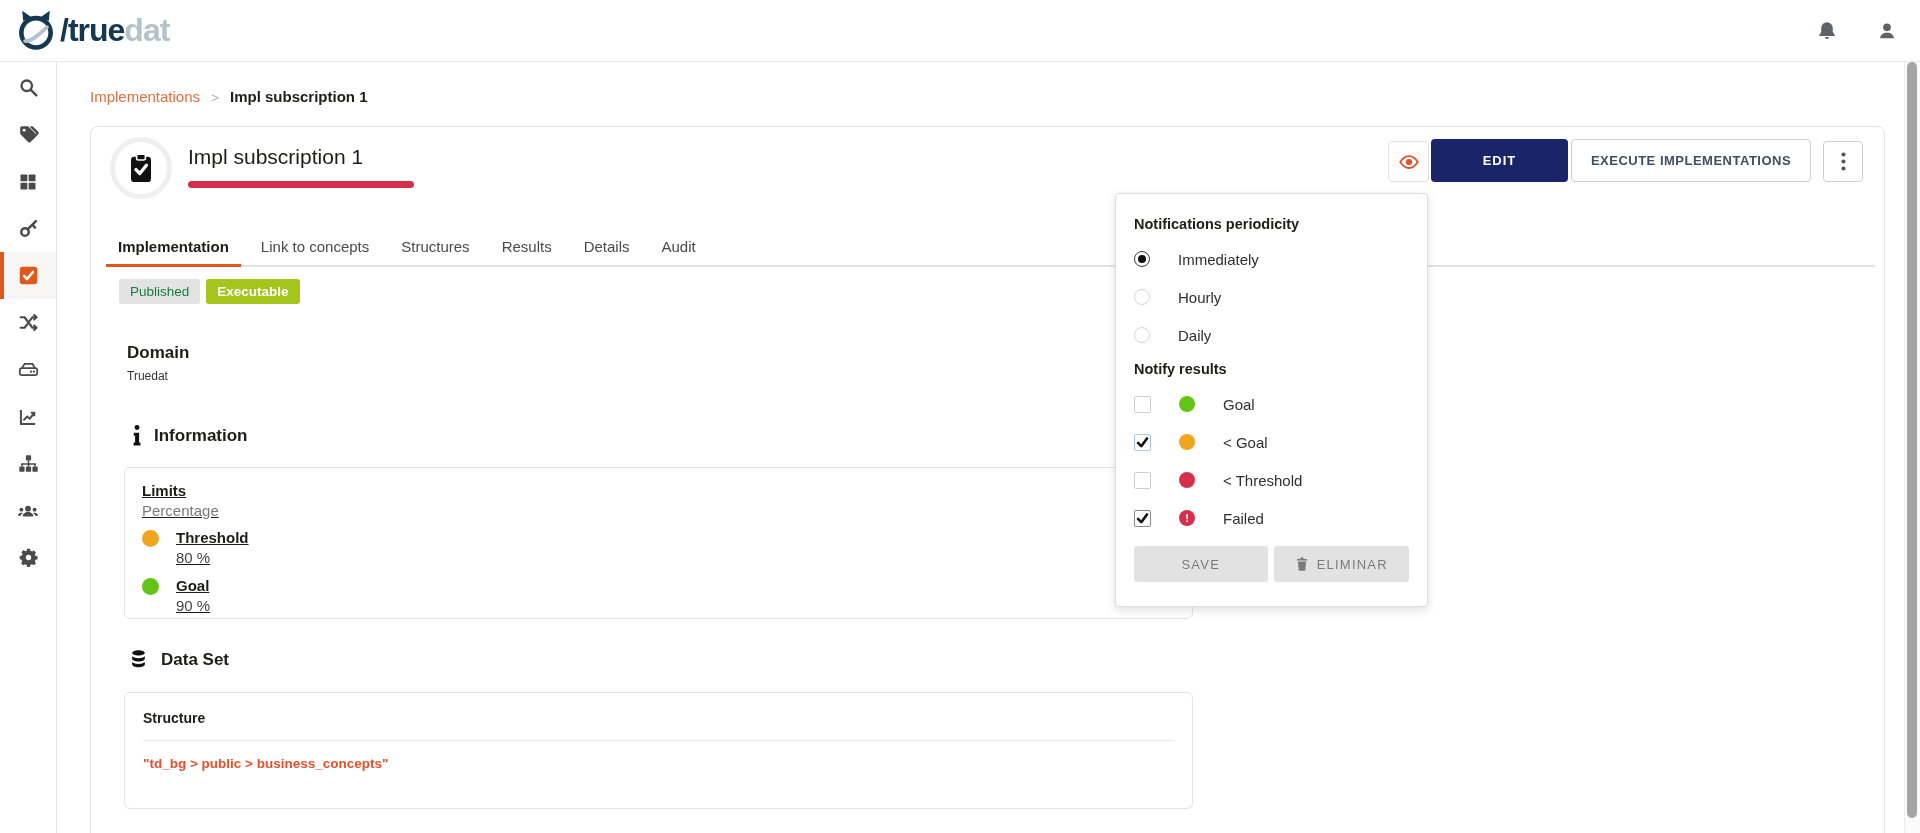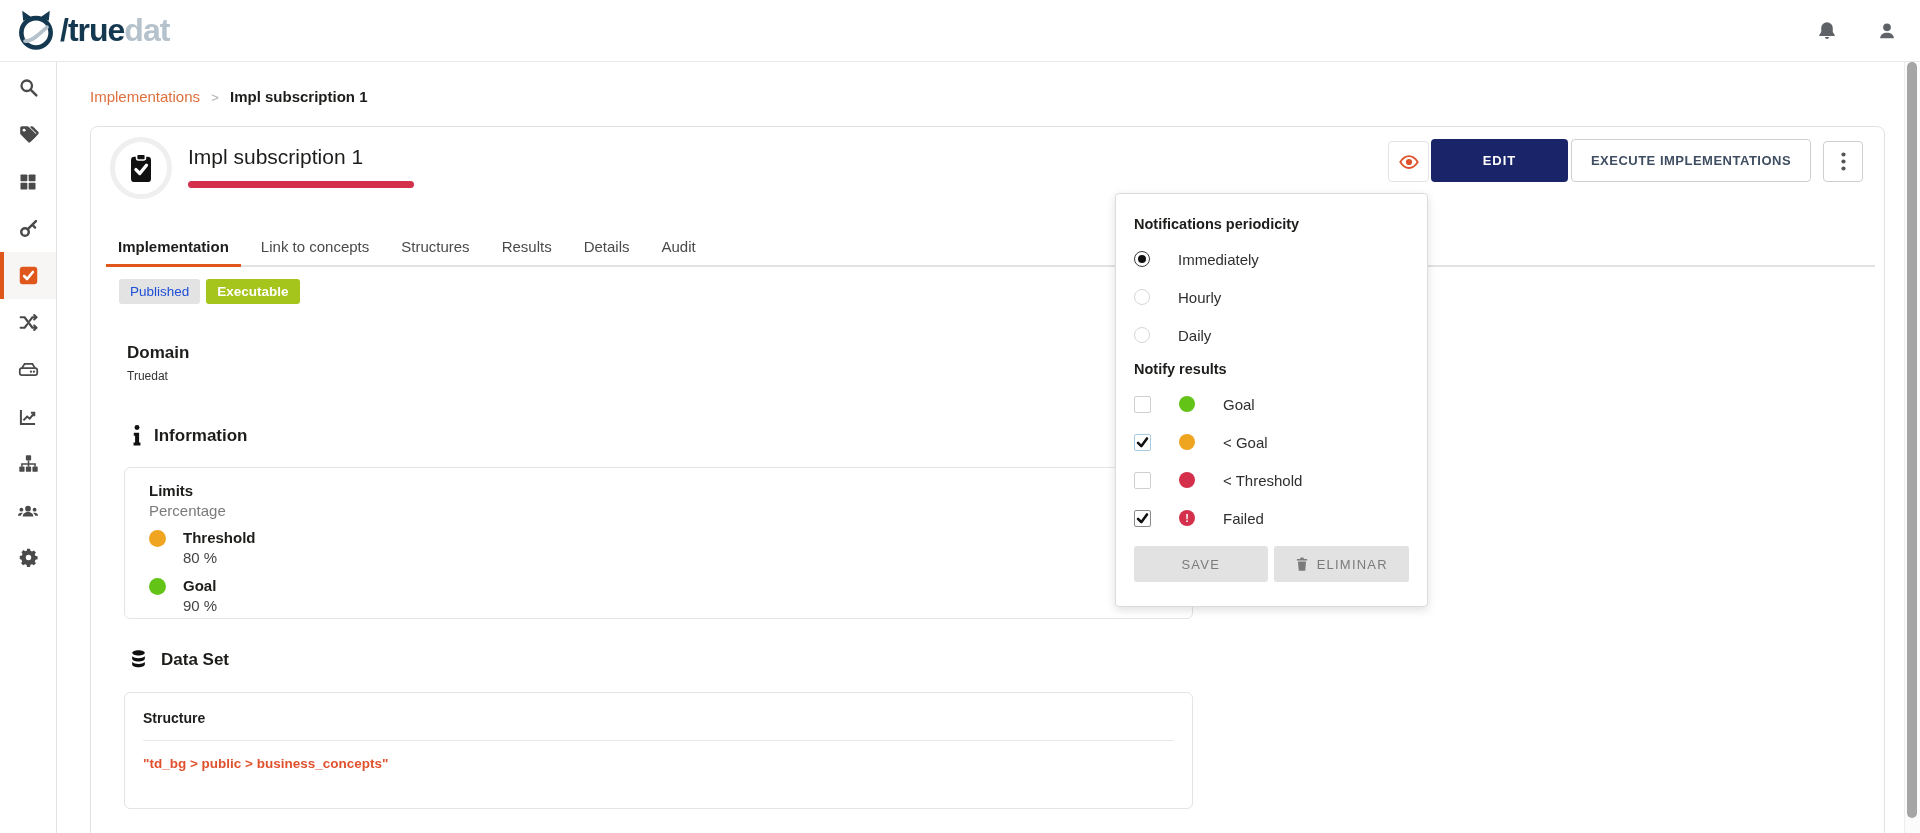--- a/index.html
+++ b/index.html
@@ -53,36 +53,36 @@
 
   
   #tabs{position:absolute;left:15px;right:9px;top:103px;display:flex;border-bottom:2px solid #e2e2e2;}
   .tab{padding:8px 12px 9px;font-size:15px;color:#4a4a4a;margin:0 8px -2px 0;
     border-bottom:3px solid transparent;cursor:pointer;white-space:nowrap;}
   .tab.active{font-weight:bold;color:#1d1d1b;border-bottom-color:#e0571c;}
 
   
   #badges{position:absolute;left:28px;top:152px;display:flex;gap:6px;}
   .badge{font-size:13.5px;padding:5px 11px;border-radius:3px;}
-  .badge-gray{background:#e3e3e3;color:#1d4ed8;}
+  .badge-gray{background:#e3e3e3;color:#15803d;}
   .badge-green{background:#a5c41c;color:#fff;font-weight:bold;}
 
   
   #domain{position:absolute;left:36px;top:216px;}
   #domain .sec-label{font-size:17px;font-weight:bold;}
   #domain .sec-value{font-size:12px;color:#333;margin-top:6px;}
 
   
   .sec-head{position:absolute;display:flex;align-items:center;gap:13px;font-size:17px;font-weight:bold;color:#1d1d1b;}
   #info-head{left:42px;top:298px;}
   #dataset-head{left:38px;top:522px;}
 
   
   #limits-box{position:absolute;left:33px;top:340px;width:1069px;height:152px;border:1px solid #e4e4e4;
-    border-radius:6px;padding:14px 24px;}
+    border-radius:6px;padding:14px 17px;text-decoration:underline;}
   #limits-title{font-size:15px;font-weight:bold;}
   #limits-type{font-size:15px;color:#7a7a7a;margin:3px 0 10px;}
   .limit-row{display:flex;align-items:flex-start;gap:17px;margin-bottom:11px;}
   .dot{width:17px;height:17px;border-radius:50%;flex:none;margin-top:1px;}
   .dot-amber{background:#efa51f;} .dot-green{background:#63c417;} .dot-red{background:#d4304c;}
   .limit-label{font-size:15px;font-weight:bold;}
   .limit-value{font-size:15px;color:#444;margin-top:3px;}
 
   
   #structure-box{position:absolute;left:33px;top:565px;width:1069px;height:117px;border:1px solid #e4e4e4;border-radius:6px;}

